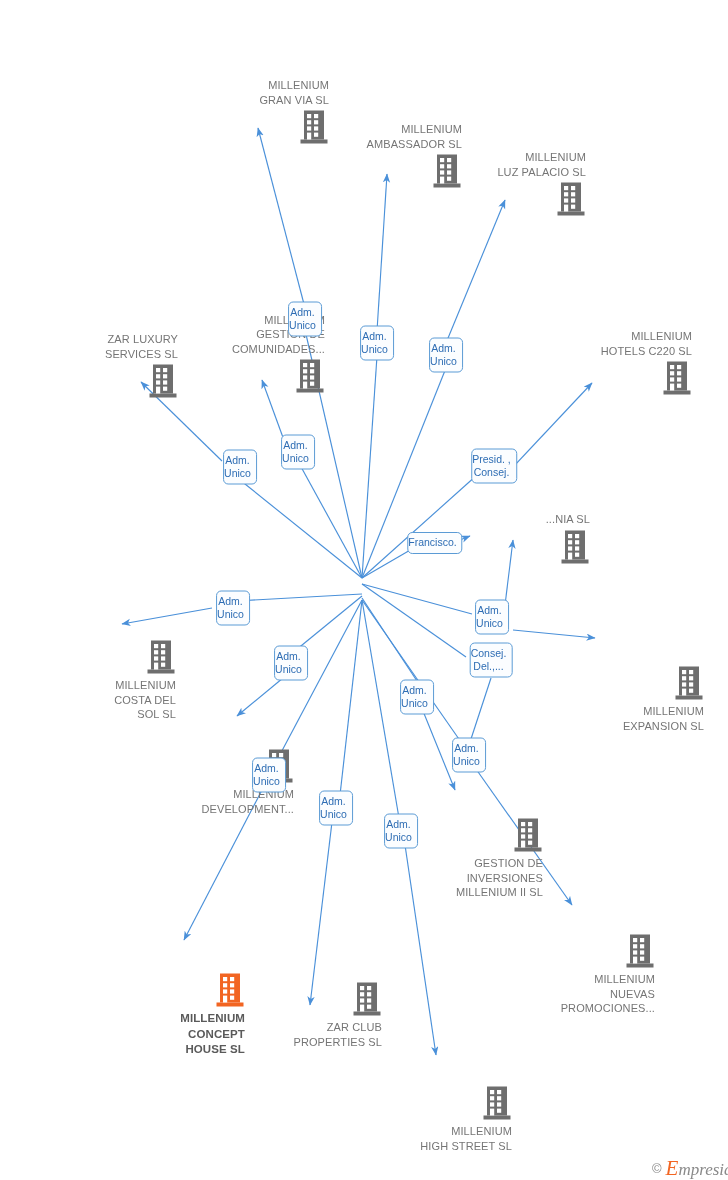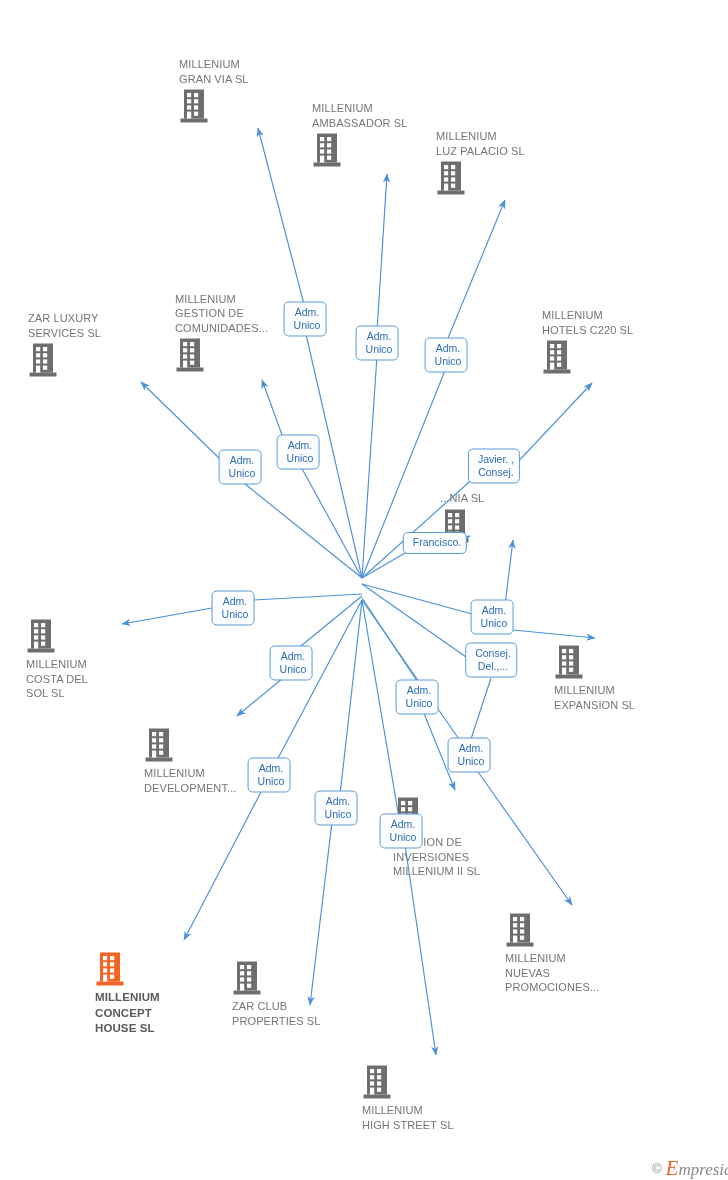--- a/index.html
+++ b/index.html
@@ -20,22 +20,23 @@
   #edges {
     position: absolute;
     left: 0;
     top: 0;
     width: 728px;
     height: 1180px;
   }
   .node {
     position: absolute;
     transform: translate(-50%, 0);
-    text-align: left;
+    text-align: right;
     width: 150px;
+    margin-top: 21px;
   }
   .node .glyph {
     display: block;
     margin: 0 auto;
     line-height: 0;
   }
   .node .caption {
     display: block;
     font-size: 11px;
     line-height: 14.5px;
@@ -63,21 +64,21 @@
   .badge {
     position: absolute;
     transform: translate(-50%, -50%);
     background: #fbfdff;
     border: 1.6px solid #5b9bd5;
     border-radius: 5px;
     color: #2e6db4;
     font-size: 10.5px;
     line-height: 13px;
     text-align: center;
-    padding: 3px 5px 4px 9px;
+    padding: 3px 5px 4px 0;
     white-space: pre-line;
     box-sizing: border-box;
   }
   .watermark {
     position: absolute;
     display: flex;
     align-items: center;
     gap: 4px;
     font-size: 16px;
     color: #8a8a8a;
@@ -413,21 +414,21 @@
       <div class="badge" style="left: 305px; top: 319px;">Adm.
 Unico</div>
       <div class="badge" style="left: 377px; top: 343px;">Adm.
 Unico</div>
       <div class="badge" style="left: 446px; top: 355px;">Adm.
 Unico</div>
       <div class="badge" style="left: 240px; top: 467px;">Adm.
 Unico</div>
       <div class="badge" style="left: 298px; top: 452px;">Adm.
 Unico</div>
-      <div class="badge" style="left: 494px; top: 466px;">Javier. ,
+      <div class="badge" style="left: 494px; top: 466px;">Presid. ,
 Consej.</div>
       <div class="badge" style="left: 435px; top: 543px;">Francisco.</div>
       <div class="badge" style="left: 233px; top: 608px;">Adm.
 Unico</div>
       <div class="badge" style="left: 492px; top: 617px;">Adm.
 Unico</div>
       <div class="badge" style="left: 491px; top: 660px;">Consej.
 Del.,...</div>
       <div class="badge" style="left: 291px; top: 663px;">Adm.
 Unico</div>

